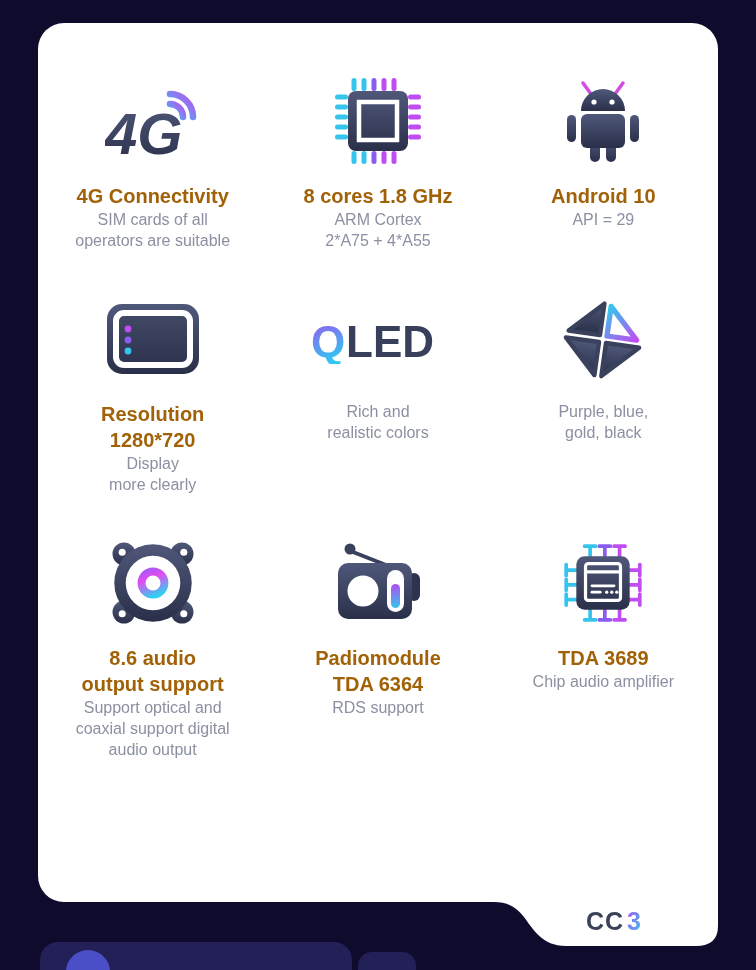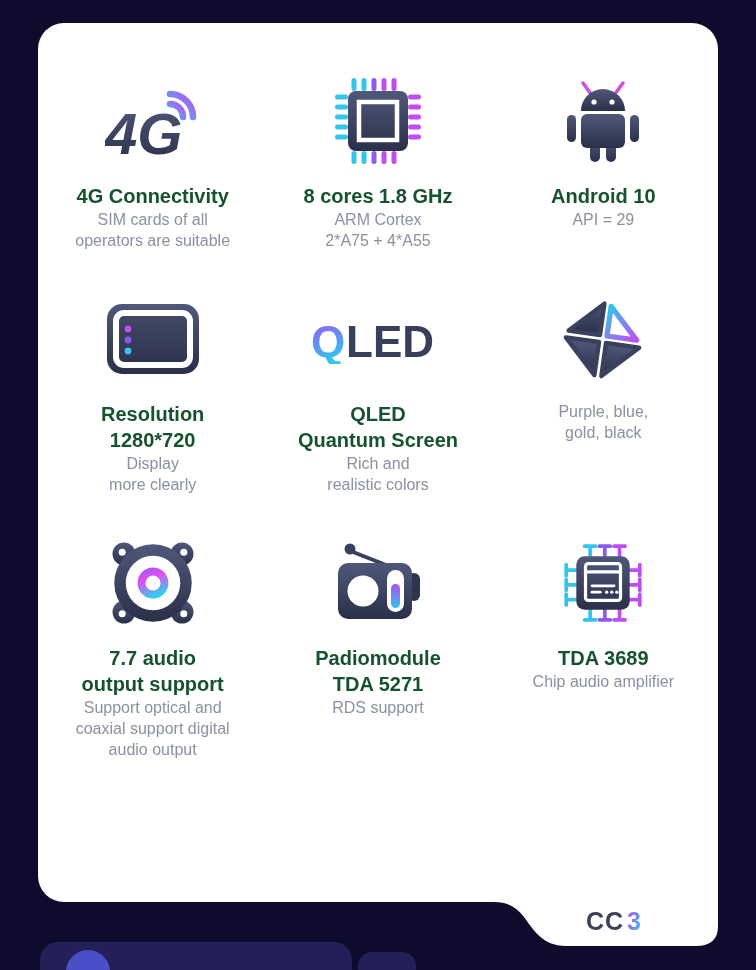--- a/index.html
+++ b/index.html
@@ -33,21 +33,21 @@
   .icon-box {
     height: 96px;
     display: flex;
     align-items: center;
     justify-content: center;
     margin-bottom: 14px;
   }
   .feature .title {
     font-size: 20px;
     font-weight: bold;
-    color: #14532d;
+    color: #a16207;
     line-height: 26px;
     white-space: pre-line;
   }
   .feature .subtitle {
     font-size: 16px;
     color: #8b90a2;
     line-height: 21px;
     white-space: pre-line;
   }
   .tab-svg { position: absolute; left: 468px; top: 902px; }
@@ -198,22 +198,20 @@
       <defs>
                 <linearGradient id="qg" x1="0" y1="0" x2="0.3" y2="1">
         <stop offset="0" stop-color="#a44df0"></stop>
                   <stop offset="1" stop-color="#30c8f0"></stop>
                 </linearGradient>
               </defs>
       <text x="0" y="43" font-family="Liberation Sans, sans-serif" font-size="44" font-weight="bold" fill="url(#qg)">Q</text>
       <text x="35" y="43" font-family="Liberation Sans, sans-serif" font-size="44" font-weight="bold" fill="#383f5c">LED</text>
     </svg>
           </div>
-    <div class="title">QLED
-Quantum Screen</div>
     <div class="subtitle">Rich and
 realistic colors</div>
   </div>
 
   <div class="feature">
     <div class="icon-box">
     <svg width="88" height="88" viewBox="0 0 100 100">
       <defs>
                 <linearGradient id="trid" x1="0" y1="0" x2="0" y2="1">
   <stop offset="0" stop-color="#50587a"></stop>
@@ -257,21 +255,21 @@
       <circle cx="50" cy="50" r="44" fill="url(#spkd)"></circle>
       <circle cx="50" cy="50" r="31" fill="#ffffff"></circle>
       <circle cx="50" cy="50" r="17.5" fill="url(#spkg)"></circle>
       <circle cx="50" cy="50" r="8.5" fill="#ffffff"></circle>
       <circle cx="15" cy="15" r="4" fill="#ffffff"></circle>
               <circle cx="85" cy="15" r="4" fill="#ffffff"></circle>
       <circle cx="15" cy="85" r="4" fill="#ffffff"></circle>
               <circle cx="85" cy="85" r="4" fill="#ffffff"></circle>
     </svg>
           </div>
-    <div class="title">7.7 audio
+    <div class="title">8.6 audio
 output support</div>
     <div class="subtitle">Support optical and
 coaxial support digital
 audio output</div>
   </div>
 
   <div class="feature">
     <div class="icon-box">
     <svg width="96" height="84" viewBox="0 0 96 84">
       <defs>
@@ -287,21 +285,21 @@
       <circle cx="20" cy="8" r="5.5" fill="#3a415c"></circle>
       <path d="M 23 11 L 56 24" stroke="#3a415c" stroke-width="4" stroke-linecap="round"></path>
       <rect x="78" y="32" width="12" height="28" rx="6" fill="#2e3450"></rect>
       <rect x="8" y="22" width="74" height="56" rx="10" fill="url(#radd)"></rect>
       <circle cx="33" cy="50" r="15.5" fill="#ffffff"></circle>
       <rect x="57" y="29" width="17" height="42" rx="8.5" fill="#ffffff"></rect>
       <rect x="61" y="43" width="9" height="24" rx="4.5" fill="url(#rg)"></rect>
     </svg>
           </div>
     <div class="title">Padiomodule
-TDA 5271</div>
+TDA 6364</div>
     <div class="subtitle">RDS support</div>
   </div>
 
   <div class="feature">
     <div class="icon-box">
     <svg width="92" height="92" viewBox="0 0 100 100">
       <defs>
                 <linearGradient id="ampd" x1="0" y1="0" x2="0" y2="1">
   <stop offset="0" stop-color="#50587a"></stop>
                   <stop offset="1" stop-color="#2a3049"></stop>

